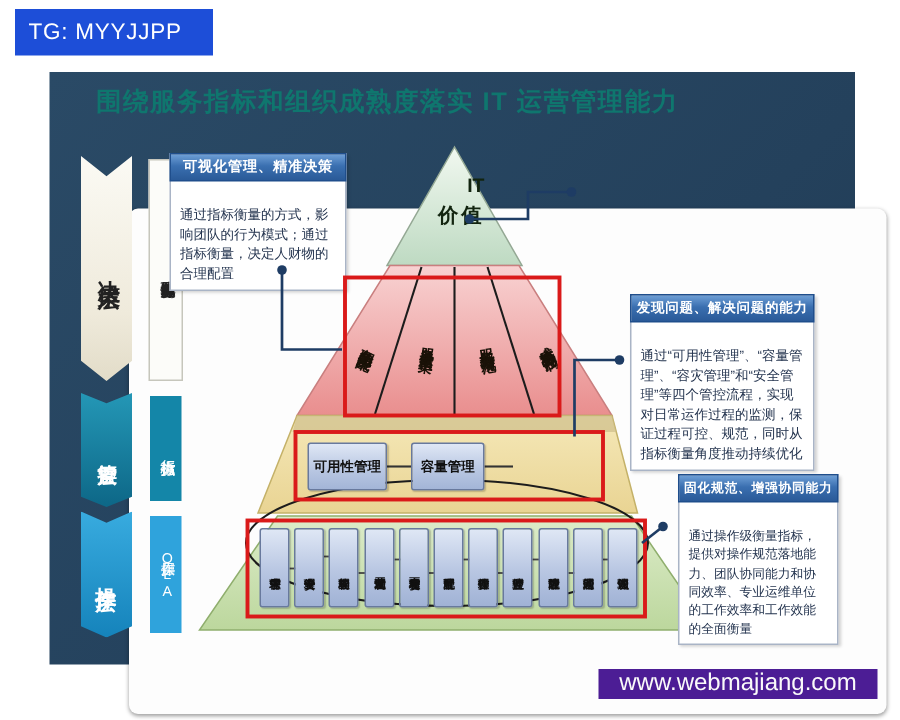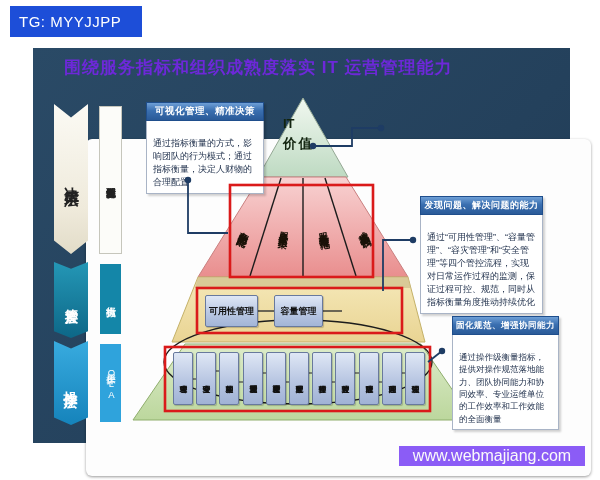--- a/index.html
+++ b/index.html
@@ -4,27 +4,27 @@
 <style>
   * { margin:0; padding:0; box-sizing:border-box; }
   body { font-family:"Liberation Sans","DejaVu Sans",sans-serif; background:#fff; }
   .stage { position:relative; width:600px; height:480px; background:#fff; overflow:hidden; }
 
   
   .tg-box { position:absolute; left:10px; top:6px; width:132px; height:31px;
     background:#1d4ed8; color:#fff; font-size:15px; display:flex; align-items:center;
     padding-left:9px; letter-spacing:.5px; z-index:10; }
   .watermark { position:absolute; left:399px; top:446px; width:186px; height:20px;
-    background:#8b5cf6; color:#fafafa; font-size:16px; display:flex; align-items:center;
+    background:#4c1d95; color:#fafafa; font-size:16px; display:flex; align-items:center;
     justify-content:center; z-index:10; }
 
   
   .slide { position:absolute; left:33px; top:48px; width:537px; height:395px;
     background:linear-gradient(135deg,#2a4a66 0%,#24415c 60%,#203a53 100%); }
-  .slide-title { position:absolute; left:64px; top:56px; color:#6d28d9; font-size:17px;
+  .slide-title { position:absolute; left:64px; top:56px; color:#0f766e; font-size:17px;
     font-weight:bold; letter-spacing:1px; z-index:3; }
   .panel { position:absolute; left:53px; top:91px; width:505px; height:337px;
     background:#fdfdfd; border-radius:6px; box-shadow:0 1px 3px rgba(0,0,0,.4); z-index:1; }
   .page-num { position:absolute; left:531px; top:419px; color:#9db1c6; font-size:7px; z-index:3; }
 
   svg.layer { position:absolute; left:0; top:0; pointer-events:none; }
   .svg-low { z-index:2; }
   .svg-high { z-index:5; }
 
   .vtext { writing-mode:vertical-rl; text-orientation:upright; }
@@ -45,21 +45,21 @@
   .chev3 .chev-label { font-size:14px; letter-spacing:2px; }
   .strip { position:absolute; z-index:3; display:flex; align-items:center; justify-content:center; }
   .strip1 { left:99px; top:106px; width:23px; height:148px; background:#fcfcf9;
     border:1px solid #c6c6bc; color:#222; font-size:10px; }
   .strip2 { left:100px; top:264px; width:21px; height:70px; background:#1486a8;
     color:#fff; font-size:10px; }
   .strip3 { left:100px; top:344px; width:21px; height:78px; background:#2fa3dc;
     color:#fff; font-size:9.5px; }
 
   
-  .apex-label { position:absolute; left:283px; top:114px; width:40px; text-align:left;
+  .apex-label { position:absolute; left:283px; top:114px; width:40px; text-align:right;
     z-index:3; color:#12240f; font-weight:bold; line-height:1.55; }
   .apex-l1 { font-size:13px; display:block; }
   .apex-l2 { font-size:13.5px; display:block; letter-spacing:2px; }
 
   .pcol { position:absolute; z-index:3; color:#1a1208; font-weight:bold; font-size:10px;
     letter-spacing:1px; display:flex; align-items:center; justify-content:center; width:17px; }
   .pcol1 { left:239px; top:195px; height:66px; transform:rotate(24deg); }
   .pcol2 { left:276px; top:184px; height:88px; transform:rotate(8deg); font-size:9.5px; }
   .pcol3 { left:313px; top:189px; height:78px; transform:rotate(-9deg); }
   .pcol4 { left:350px; top:189px; height:78px; transform:rotate(-25deg); }
@@ -80,21 +80,21 @@
     line-height:1.05; letter-spacing:0; box-shadow:1px 1px 1px rgba(0,0,0,.2); }
 
   
   .co { position:absolute; z-index:4; background:#ffffff; border:1px solid #a9b4c6;
     box-shadow:1.5px 1.5px 2px rgba(0,0,0,.18); }
   .co-h { height:19px; display:flex; align-items:center; justify-content:center;
     background:linear-gradient(180deg,#6e9fd6 0%,#3a6fb0 45%,#2a5a98 100%);
     border:1px solid #1f4e8c; color:#fff; font-size:9.5px; font-weight:bold;
     letter-spacing:.5px; margin:-1px -1px 0 -1px; }
   .co-b { padding:4px 6px; font-size:9px; line-height:1.45; color:#24344f;margin-top:12px; }
-  .co1 { left:146px; top:102px; width:118px; }
+  .co1 { left:113px; top:102px; width:118px; }
   .co2 { left:383px; top:101px; width:126px; }
   .co3 { left:420px; top:196px; width:123px; }
   .co3 .co-h { font-size:9px; }
   .co4 { left:452px; top:316px; width:107px; }
   .co4 .co-h { font-size:8.5px; }
   .co4 .co-b { font-size:8.5px; }
 </style>
 </head>
 <body>
 

